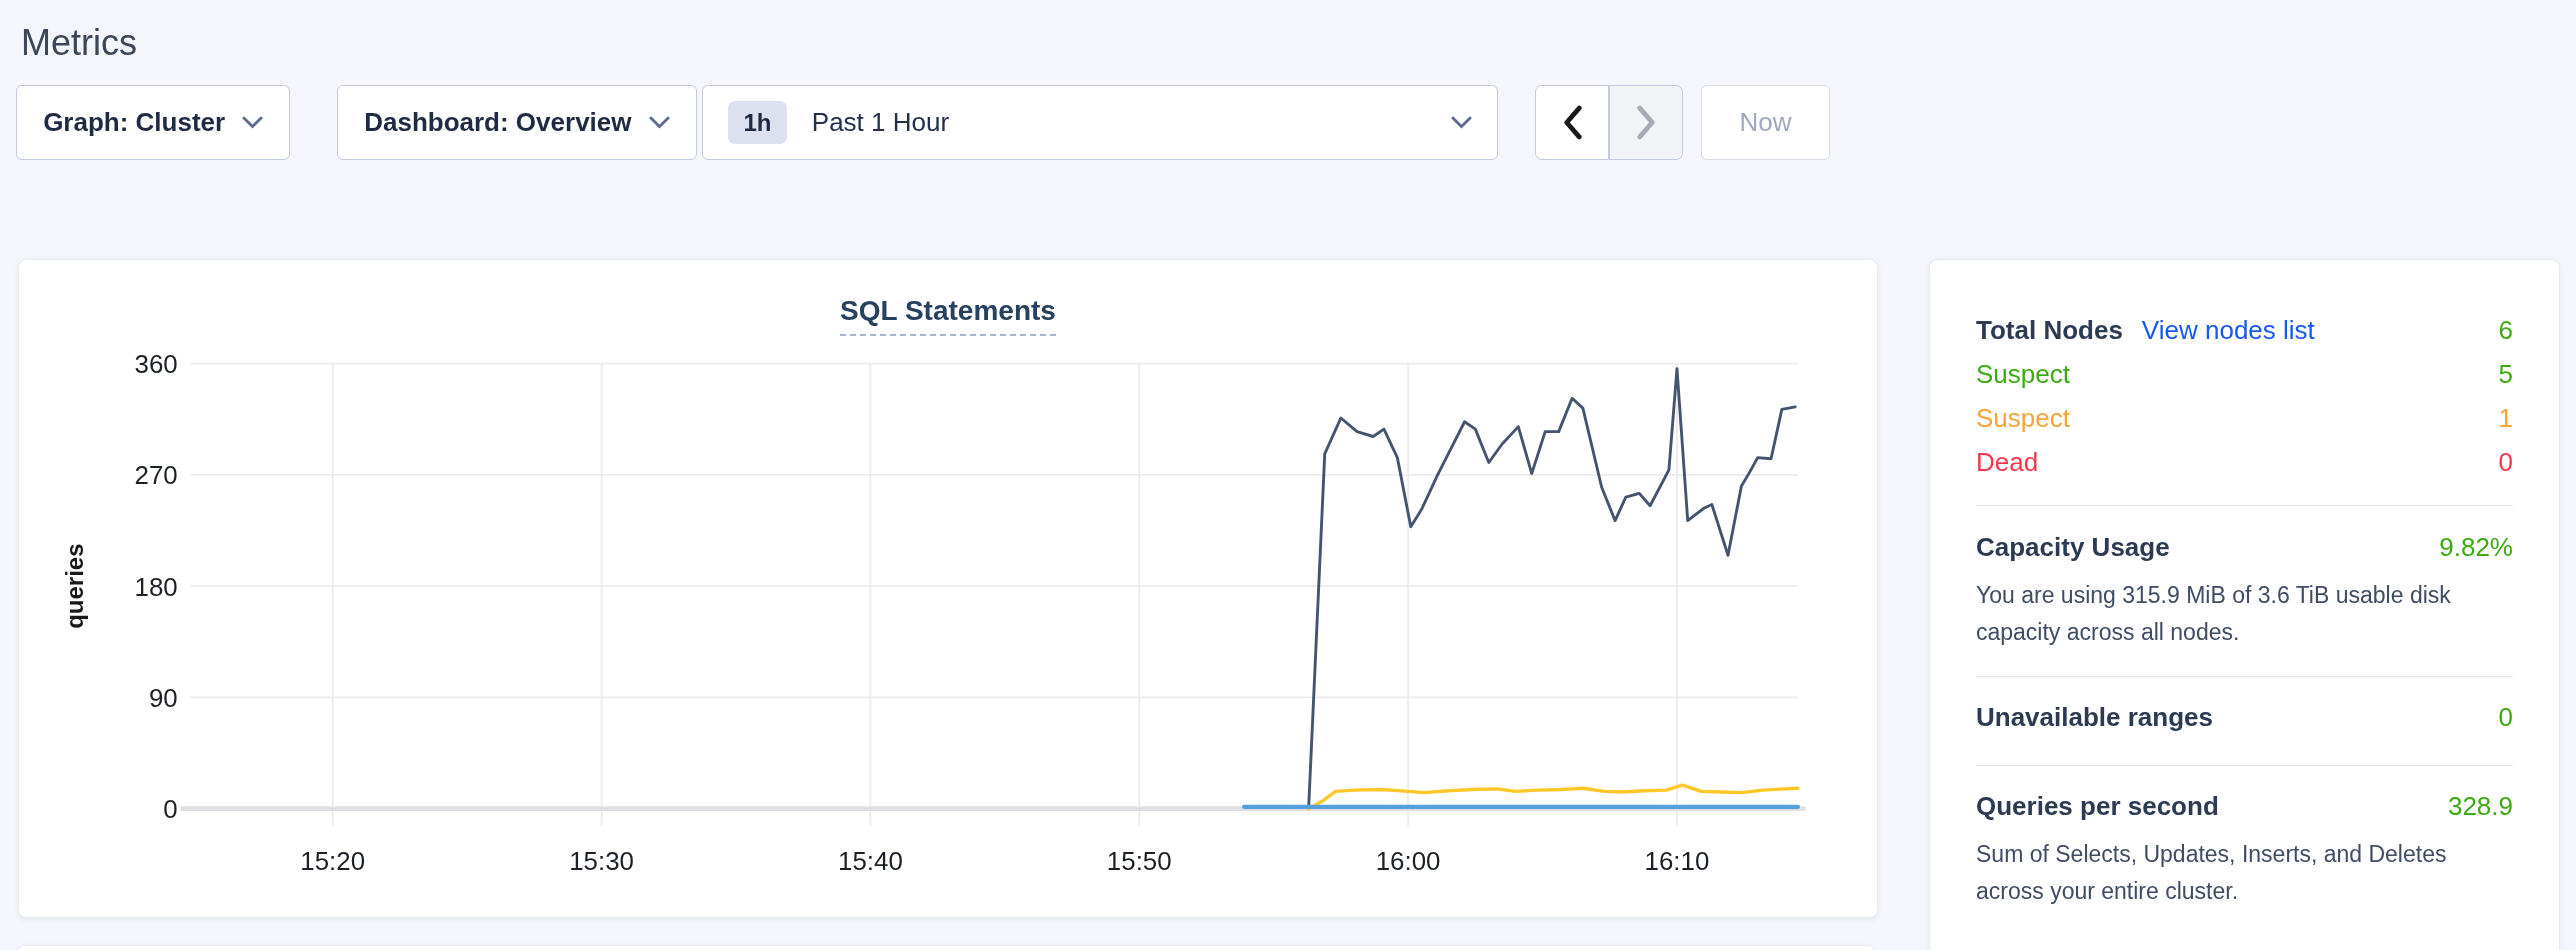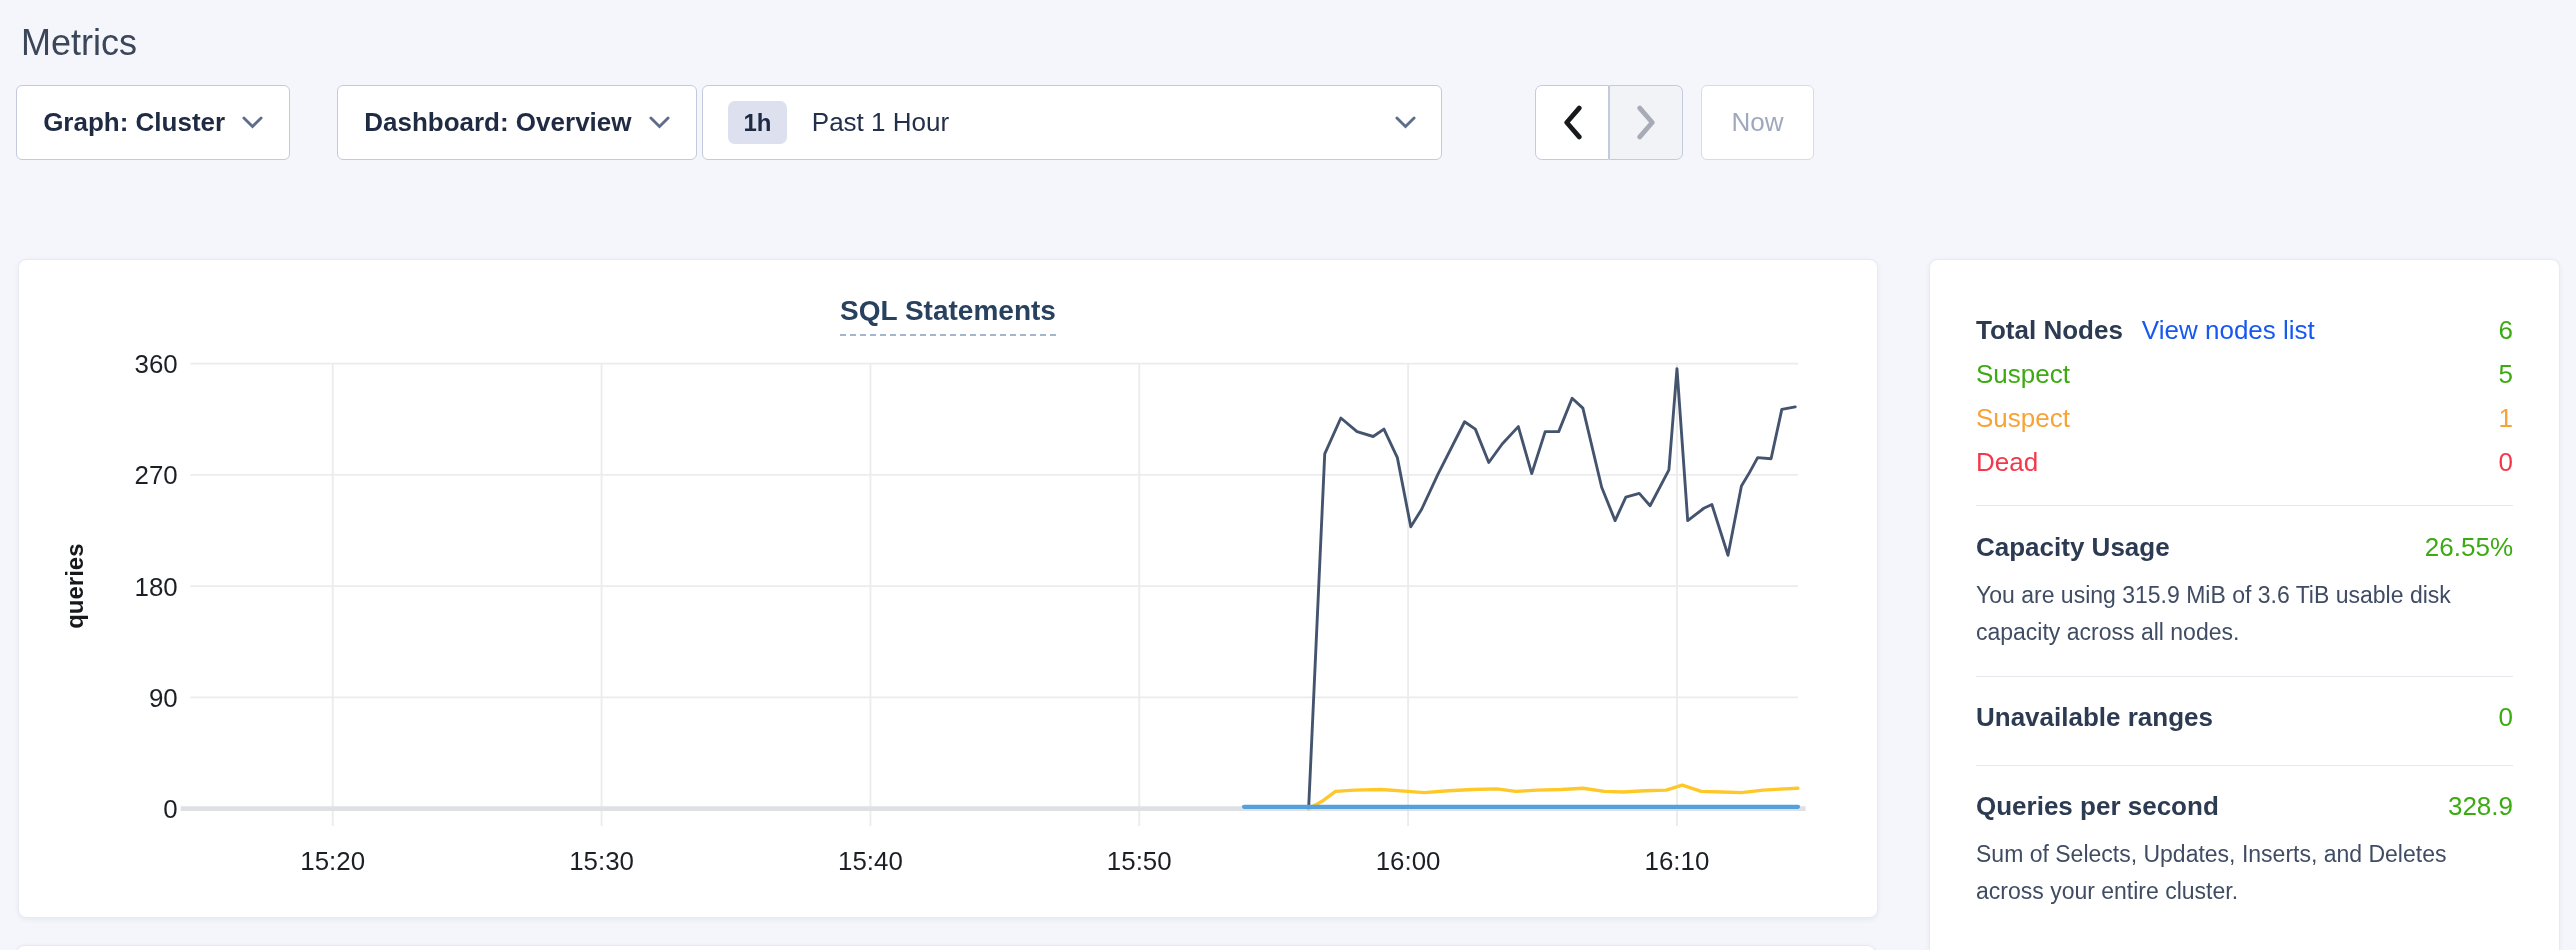--- a/index.html
+++ b/index.html
@@ -9,32 +9,32 @@
   .page-title{position:absolute;left:21px;top:-3.8px;font-size:36px;line-height:46px;
               font-weight:500;color:#3c4659;}
 
   
   .ctl{position:absolute;top:85px;height:75px;box-sizing:border-box;background:#fff;
        border:1.9px solid #c3cade;border-radius:6px;display:flex;align-items:center;
        font-size:26px;color:#1f2a43;}
   .ctl.btnlike{cursor:pointer;}
   #graph-dd{left:16.3px;width:274px;justify-content:center;gap:17.3px;font-weight:bold;}
   #dash-dd{left:315px;width:360px;justify-content:center;gap:17.3px;font-weight:bold;margin-left:22px;}
-  #time-picker{left:702px;width:740px;padding:8px 25px;}
+  #time-picker{left:702px;width:796px;padding:8px 25px;}
   .chev{width:21px;height:13.4px;flex:0 0 auto;}
   .badge-1h{background:#dde1ef;border-radius:6.7px;font-weight:bold;font-size:24px;
             padding:7.7px 15.4px;margin-right:25px;color:#1f2a43;}
   #time-picker .tp-label{font-weight:400;color:#22304b;}
   #time-picker .chev{margin-left:auto;}
   .arrow-group{position:absolute;left:1535px;top:85px;height:75px;display:flex;}
   .arrow-btn{width:74px;height:75px;box-sizing:border-box;border:1.9px solid #c3cade;
              background:#fff;display:flex;align-items:center;justify-content:center;cursor:pointer;}
   .arrow-btn.prev{border-radius:6.7px 0 0 6.7px;border-right-width:1px;}
   .arrow-btn.next{border-radius:0 6.7px 6.7px 0;border-left-width:1px;background:#f2f3f6;cursor:default;}
-  #now-btn{left:1701px;width:113px;justify-content:center;color:#9fa8bd;
+  #now-btn{left:1701px;width:129px;justify-content:center;color:#9fa8bd;
            border-color:#d7dbe8;font-weight:400;}
 
   
   .card{position:absolute;background:#fff;border:1px solid #e7eaf2;border-radius:8.6px;
         box-shadow:0 1.9px 4.8px rgba(40,50,70,.06);box-sizing:border-box;}
   #chart-card{left:18px;top:259px;width:1860px;height:659px;}
   #next-card{left:16.3px;top:945px;width:1860px;height:58px;}
   #summary-card{left:1929px;top:259px;width:631px;height:758px;}
 
   .chart-title-wrap{position:absolute;left:0;right:0;top:35px;text-align:center;}
@@ -153,21 +153,21 @@
       </div>
       <div class="sum-row">
         <span class="red">Dead</span>
         <span class="val red">0</span>
       </div>
     </div>
 
     <div class="sum-section mid">
       <div class="sum-row">
         <span class="lbl">Capacity Usage</span>
-        <span class="val green">26.55%</span>
+        <span class="val green">9.82%</span>
       </div>
       <div class="sum-desc">You are using 315.9 MiB of 3.6 TiB usable disk capacity across all nodes.</div>
     </div>
 
     <div class="sum-section mid">
       <div class="sum-row">
         <span class="lbl">Unavailable ranges</span>
         <span class="val green">0</span>
       </div>
     </div>

